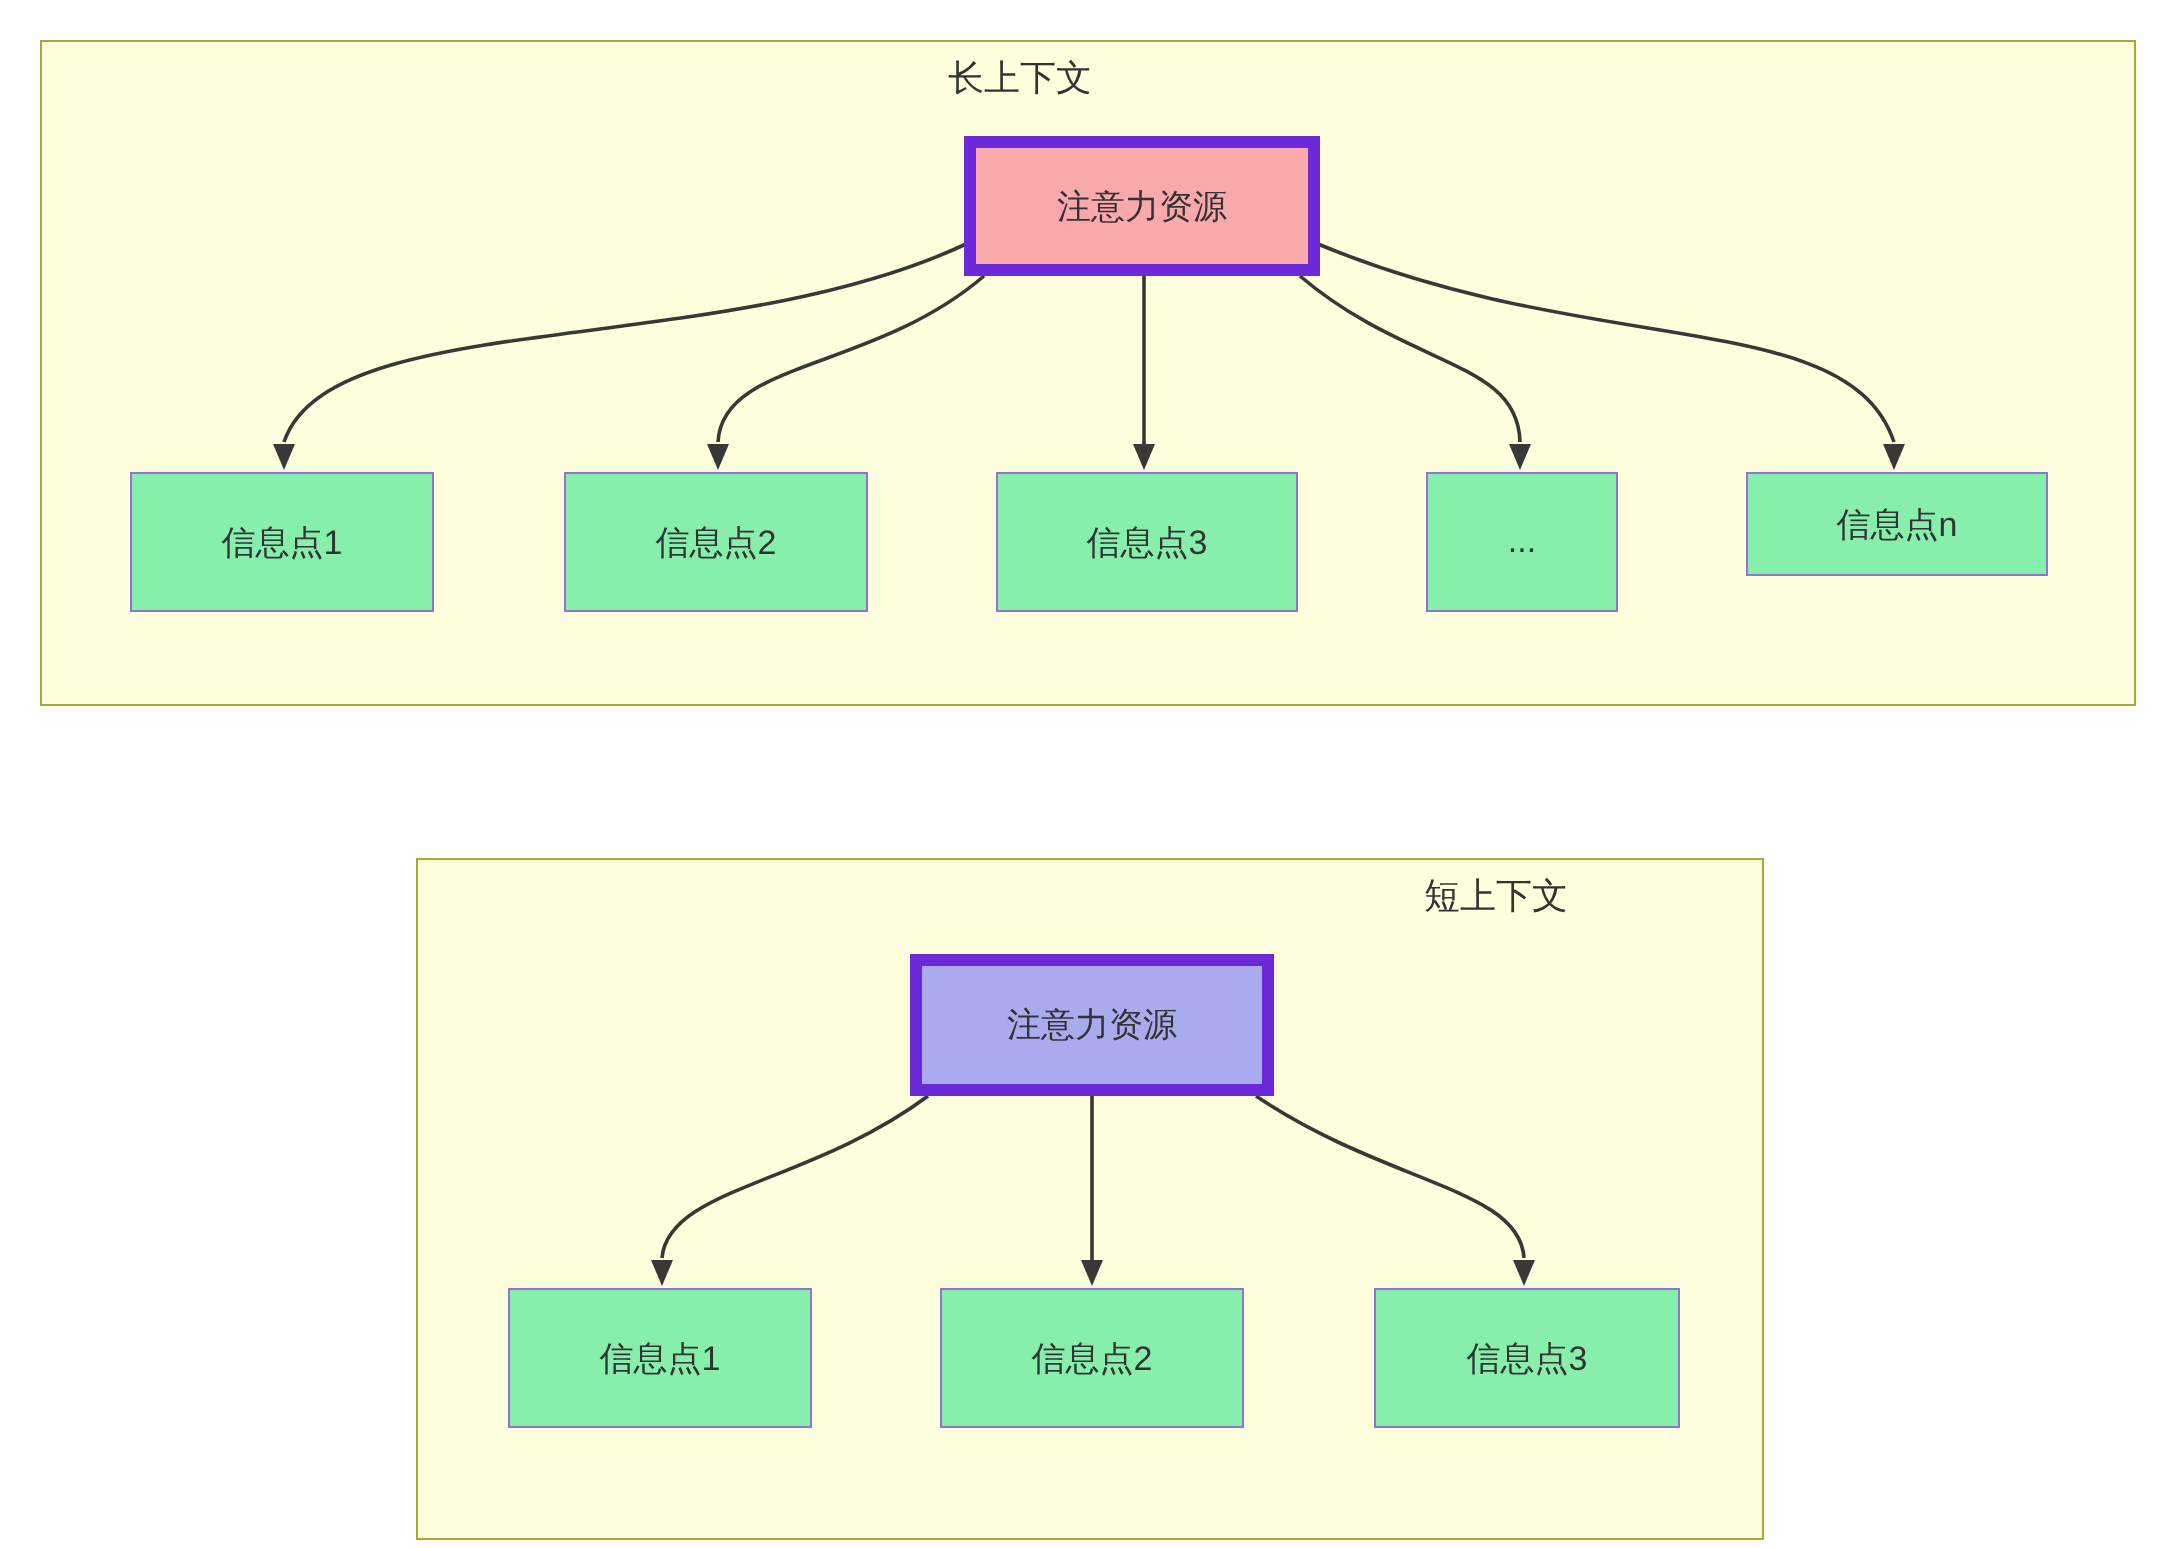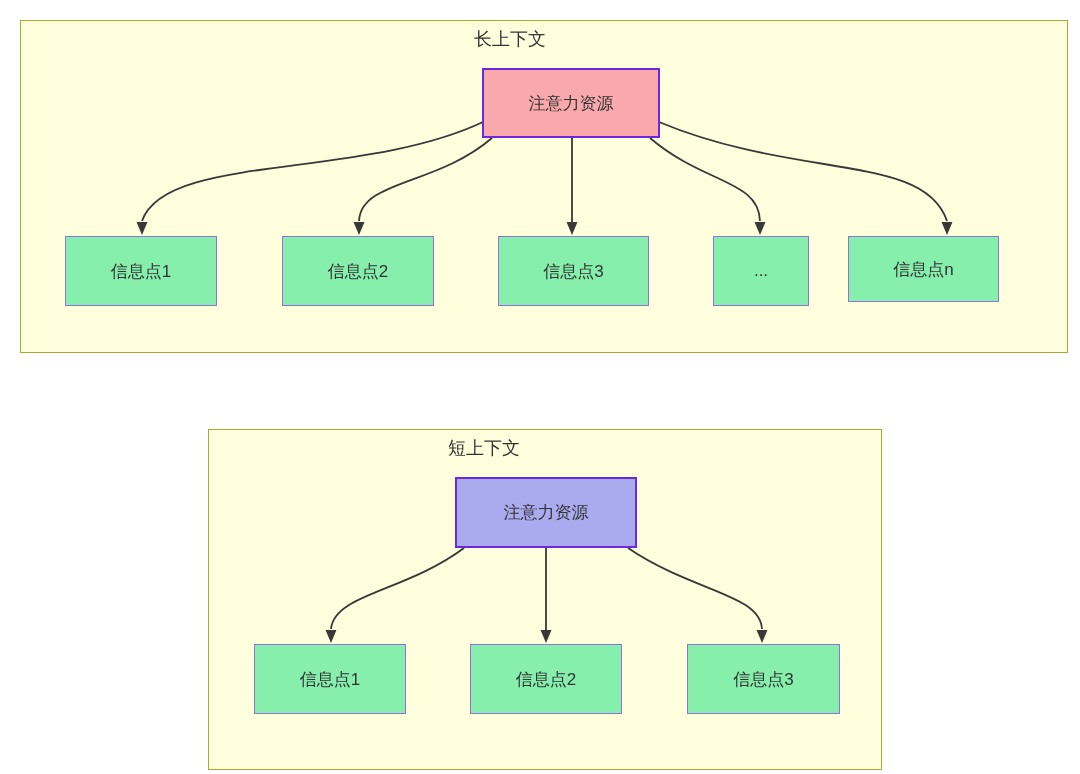--- a/index.html
+++ b/index.html
@@ -24,46 +24,46 @@
   #panel-long  { left: 20px;  top: 20px;  width: 1048px; height: 333px; }
   #panel-short { left: 208px; top: 429px; width: 674px;  height: 341px; }
   .panel-title {
     position: absolute;
     text-align: center;
     font-size: 18px;
     font-weight: 400;
     color: #333333;
   }
   #title-long  { left: 20px;  top: 27px;  width: 980px; }
-  #title-short { left: 200px; top: 436px; width: 568px;  }
+  #title-short { left: 216px; top: 436px; width: 568px; text-align: right;  }
   .node {
     position: absolute;
     box-sizing: border-box;
     display: flex;
     align-items: center;
     justify-content: center;
     font-size: 17px;
     color: #333333;
     text-align: center;
   }
   .root-node {
-    border: 2px solid #6d28d9;
+    border: 6px solid #6d28d9;
   }
   #root-long  { left: 482px; top: 68px;  width: 178px; height: 70px; background: #f9a8ab; }
   #root-short { left: 455px; top: 477px; width: 182px; height: 71px; background: #aaaaee; }
   .child-node {
     background: #86efac;
     border: 1px solid #9370db;
   }
   
   #l-c0 { left: 65px;  top: 236px; width: 152px; height: 70px; }
   #l-c1 { left: 282px; top: 236px; width: 152px; height: 70px; }
   #l-c2 { left: 498px; top: 236px; width: 151px; height: 70px; }
   #l-c3 { left: 713px; top: 236px; width: 96px;  height: 70px; }
-  #l-c4 { left: 848px; top: 236px; width: 151px; height: 66px; }
+  #l-c4 { left: 873px; top: 236px; width: 151px; height: 52px; }
   
   #s-c0 { left: 254px; top: 644px; width: 152px; height: 70px; }
   #s-c1 { left: 470px; top: 644px; width: 152px; height: 70px; }
   #s-c2 { left: 687px; top: 644px; width: 153px; height: 70px; }
   #edges {
     position: absolute;
     left: 0; top: 0;
     width: 1080px;
     height: 774px;
     pointer-events: none;

